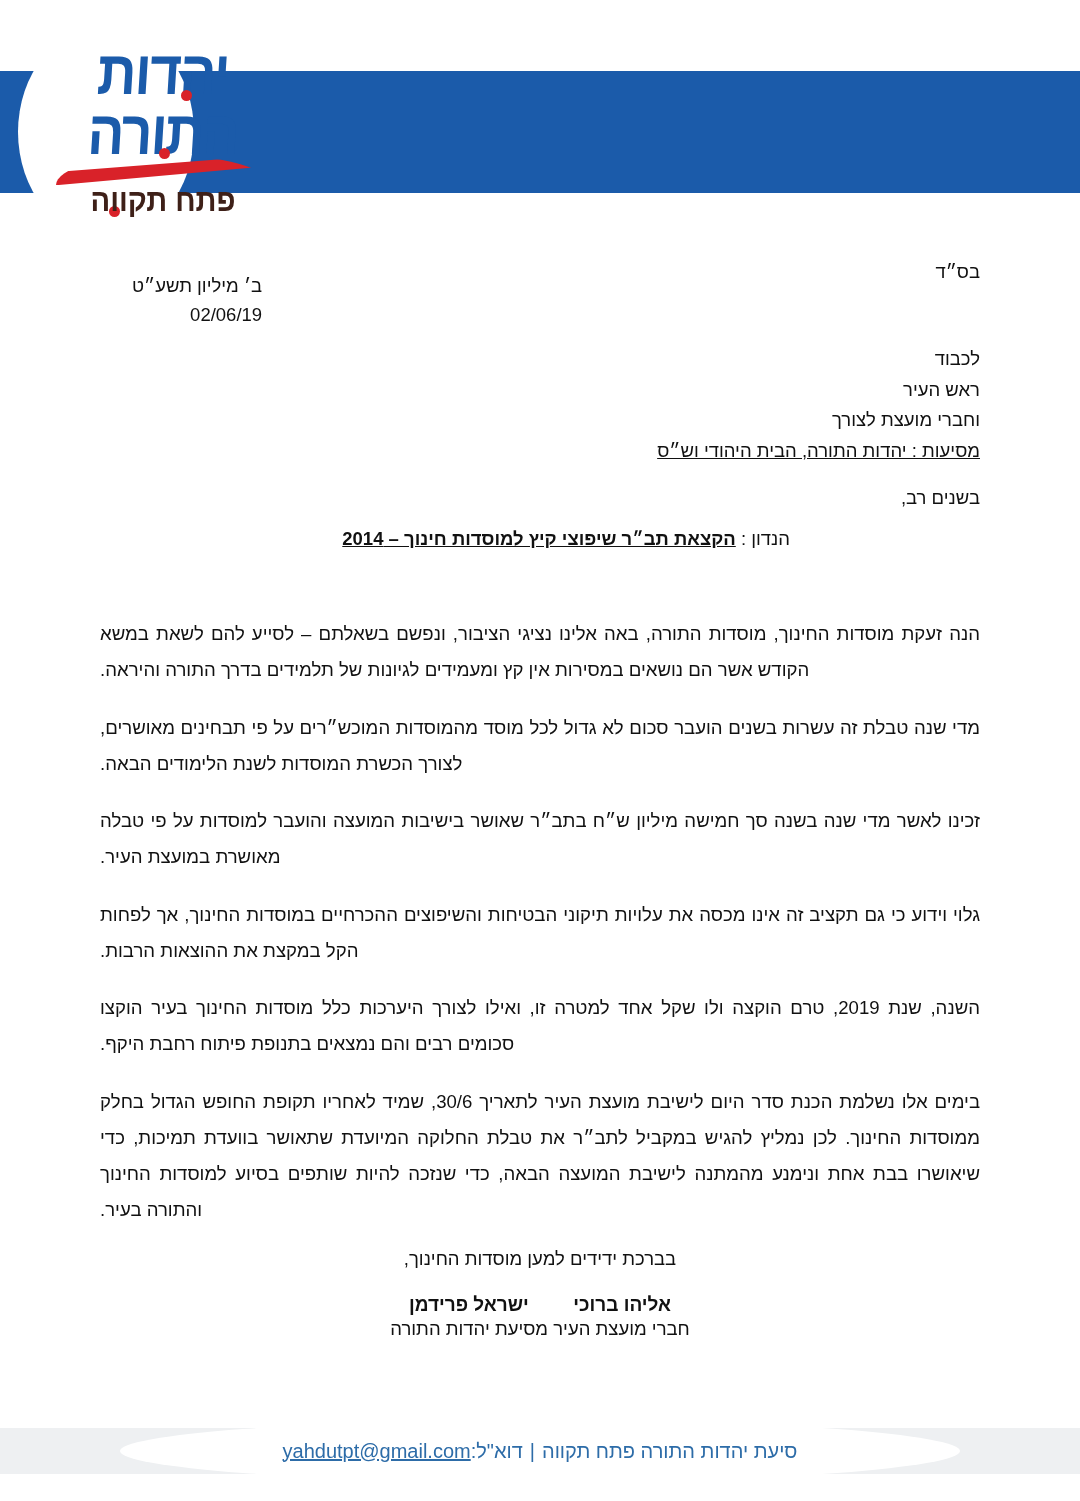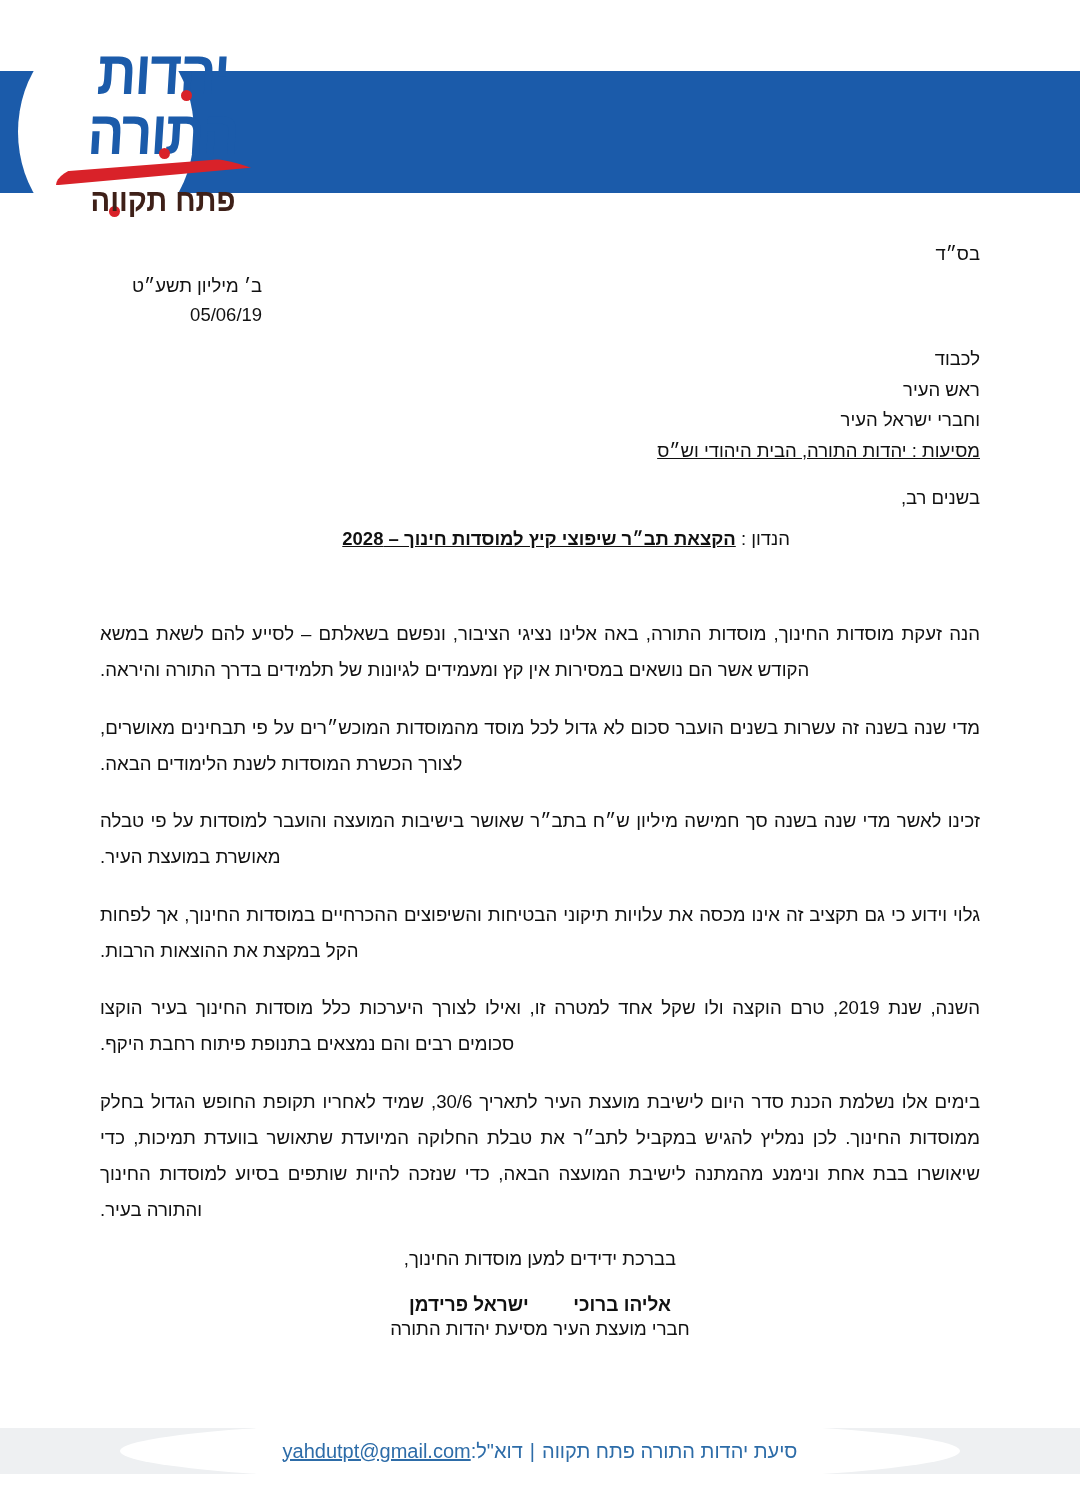--- a/index.html
+++ b/index.html
@@ -99,21 +99,21 @@
   .sheet {
     position:absolute;
     left:0; top:0;
     width:1080px;
     padding:0 100px;
     direction:rtl;
     color:#111;
   }
   .bsd {
     position:absolute;
-    right:100px; top:243px;
+    right:100px; top:261px;
     font-size:18.5px;
   }
   .date-block {
     position:absolute;
     left:132px; top:272px;
     text-align:right;
     font-size:18.5px;
     line-height:1.55;
     direction:rtl;
   }
@@ -225,40 +225,40 @@
     <div class="logo-swoosh"></div>
     <span class="logo-city">פתח תקווה</span>
   </div>
 
   <div class="sheet">
 
     <div class="bsd">בס״ד</div>
 
     <div class="date-block">
       <div>ב׳ מיליון תשע״ט</div>
-      <div>05/06/19</div>
+      <div>02/06/19</div>
     </div>
 
     <div class="addressee">
       <div>לכבוד</div>
       <div>ראש העיר</div>
-      <div>וחברי ישראל העיר</div>
+      <div>וחברי מועצת לצורך</div>
       <div class="u">מסיעות : יהדות התורה, הבית היהודי וש״ס</div>
     </div>
 
     <div class="greeting">בשנים רב,</div>
 
     <div class="subject">
       <span class="label">הנדון :</span>
-      <span class="value">הקצאת תב״ר שיפוצי קיץ למוסדות חינוך – 2028</span>
+      <span class="value">הקצאת תב״ר שיפוצי קיץ למוסדות חינוך – 2014</span>
     </div>
 
     <div class="paras">
       <p class="para">הנה זעקת מוסדות החינוך, מוסדות התורה, באה אלינו נציגי הציבור, ונפשם בשאלתם – לסייע להם לשאת במשא הקודש אשר הם נושאים במסירות אין קץ ומעמידים לגיונות של תלמידים בדרך התורה והיראה.</p>
-      <p class="para">מדי שנה בשנה זה עשרות בשנים הועבר סכום לא גדול לכל מוסד מהמוסדות המוכש״רים על פי תבחינים מאושרים, לצורך הכשרת המוסדות לשנת הלימודים הבאה.</p>
+      <p class="para">מדי שנה טבלת זה עשרות בשנים הועבר סכום לא גדול לכל מוסד מהמוסדות המוכש״רים על פי תבחינים מאושרים, לצורך הכשרת המוסדות לשנת הלימודים הבאה.</p>
       <p class="para">זכינו לאשר מדי שנה בשנה סך חמישה מיליון ש״ח בתב״ר שאושר בישיבות המועצה והועבר למוסדות על פי טבלה מאושרת במועצת העיר.</p>
       <p class="para">גלוי וידוע כי גם תקציב זה אינו מכסה את עלויות תיקוני הבטיחות והשיפוצים ההכרחיים במוסדות החינוך, אך לפחות הקל במקצת את ההוצאות הרבות.</p>
       <p class="para">השנה, שנת 2019, טרם הוקצה ולו שקל אחד למטרה זו, ואילו לצורך היערכות כלל מוסדות החינוך בעיר הוקצו סכומים רבים והם נמצאים בתנופת פיתוח רחבת היקף.</p>
       <p class="para">בימים אלו נשלמת הכנת סדר היום לישיבת מועצת העיר לתאריך 30/6, שמיד לאחריו תקופת החופש הגדול בחלק ממוסדות החינוך. לכן נמליץ להגיש במקביל לתב״ר את טבלת החלוקה המיועדת שתאושר בוועדת תמיכות, כדי שיאושרו בבת אחת ונימנע מהמתנה לישיבת המועצה הבאה, כדי שנזכה להיות שותפים בסיוע למוסדות החינוך והתורה בעיר.</p>
     </div>
 
     <div class="signoff">
       <div class="signoff-greet">בברכת ידידים למען מוסדות החינוך,</div>
       <div class="signoff-names">
         <span>אליהו ברוכי</span>

